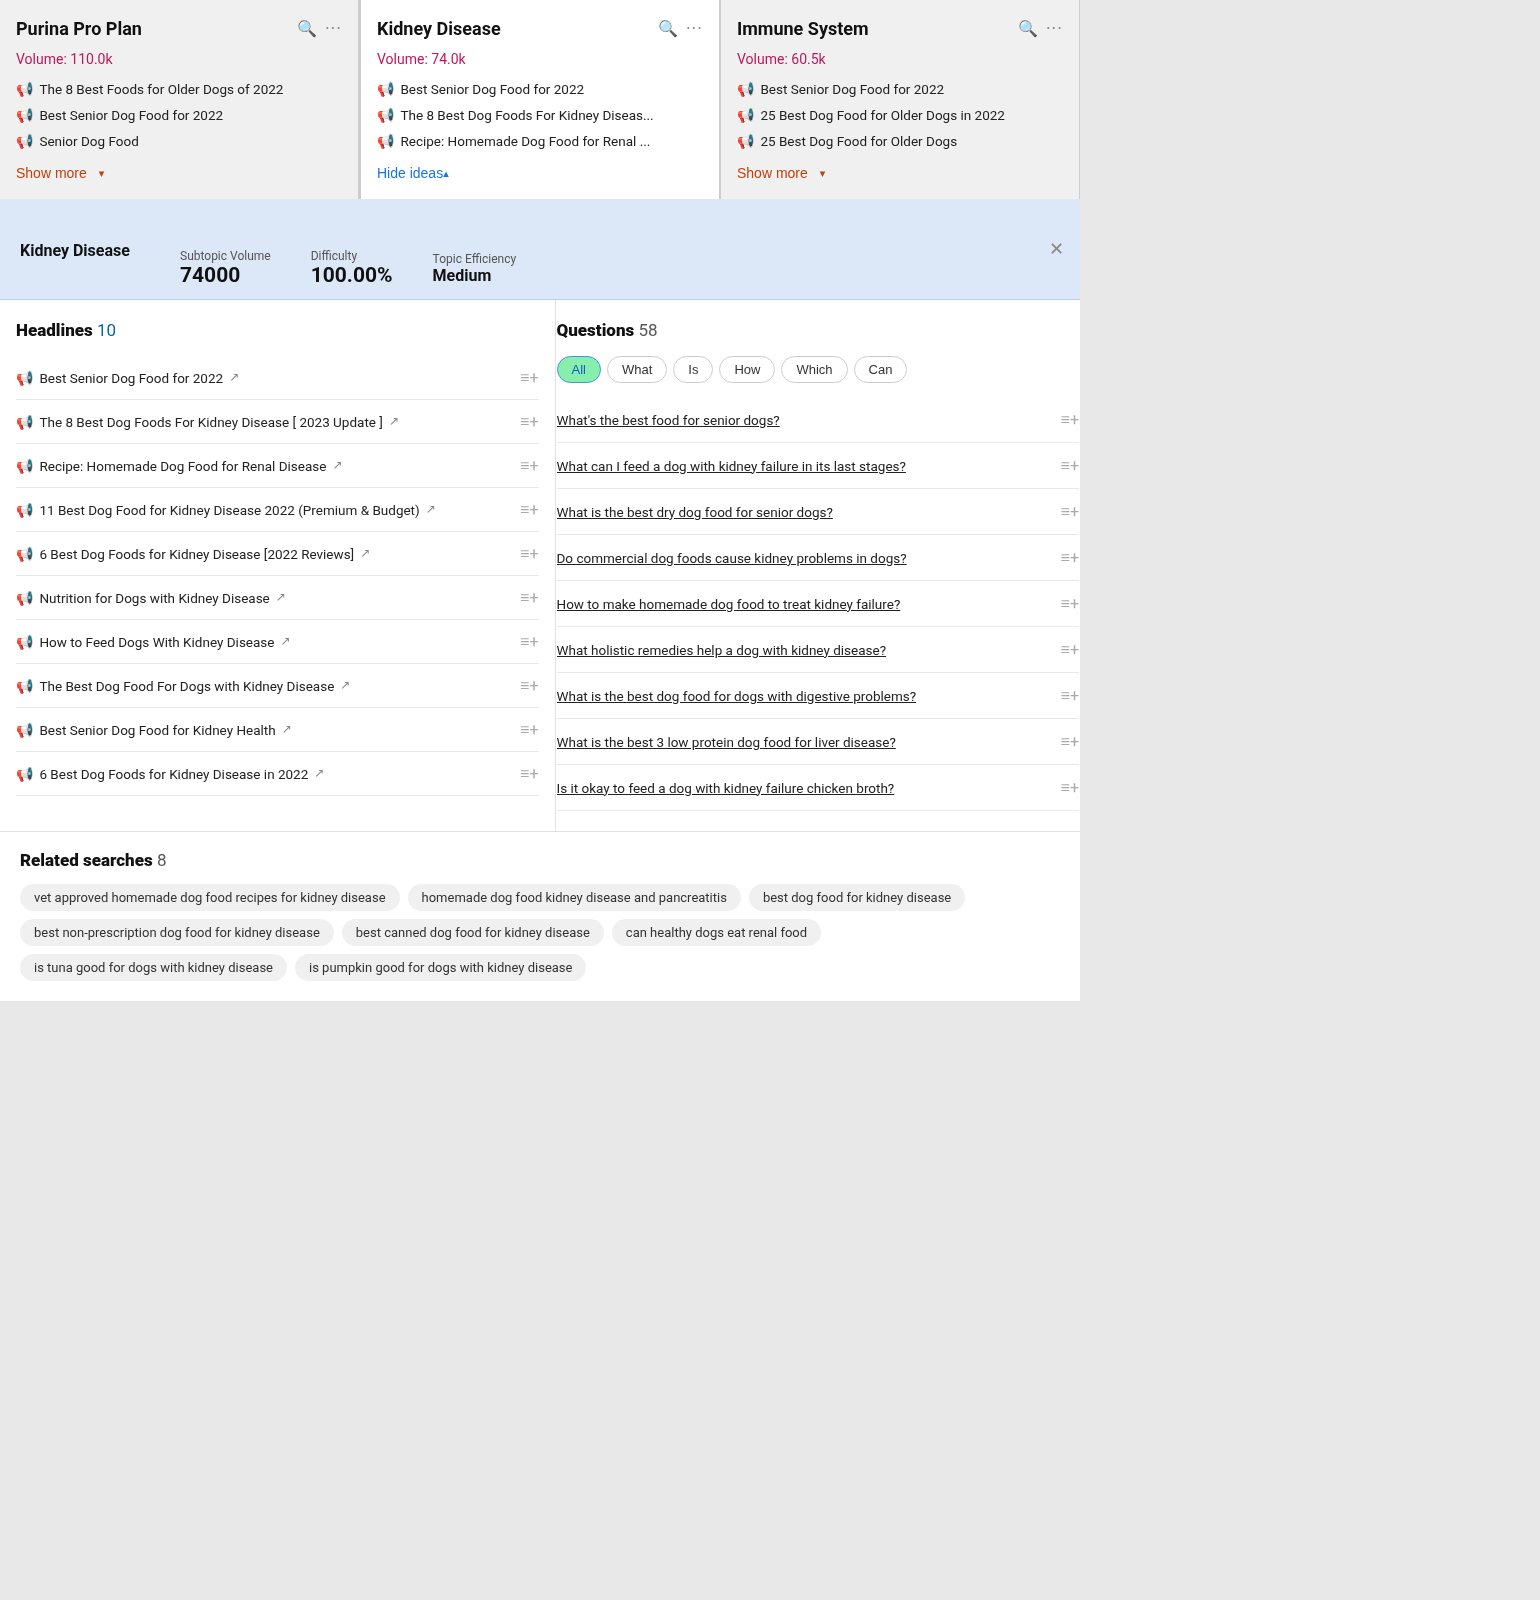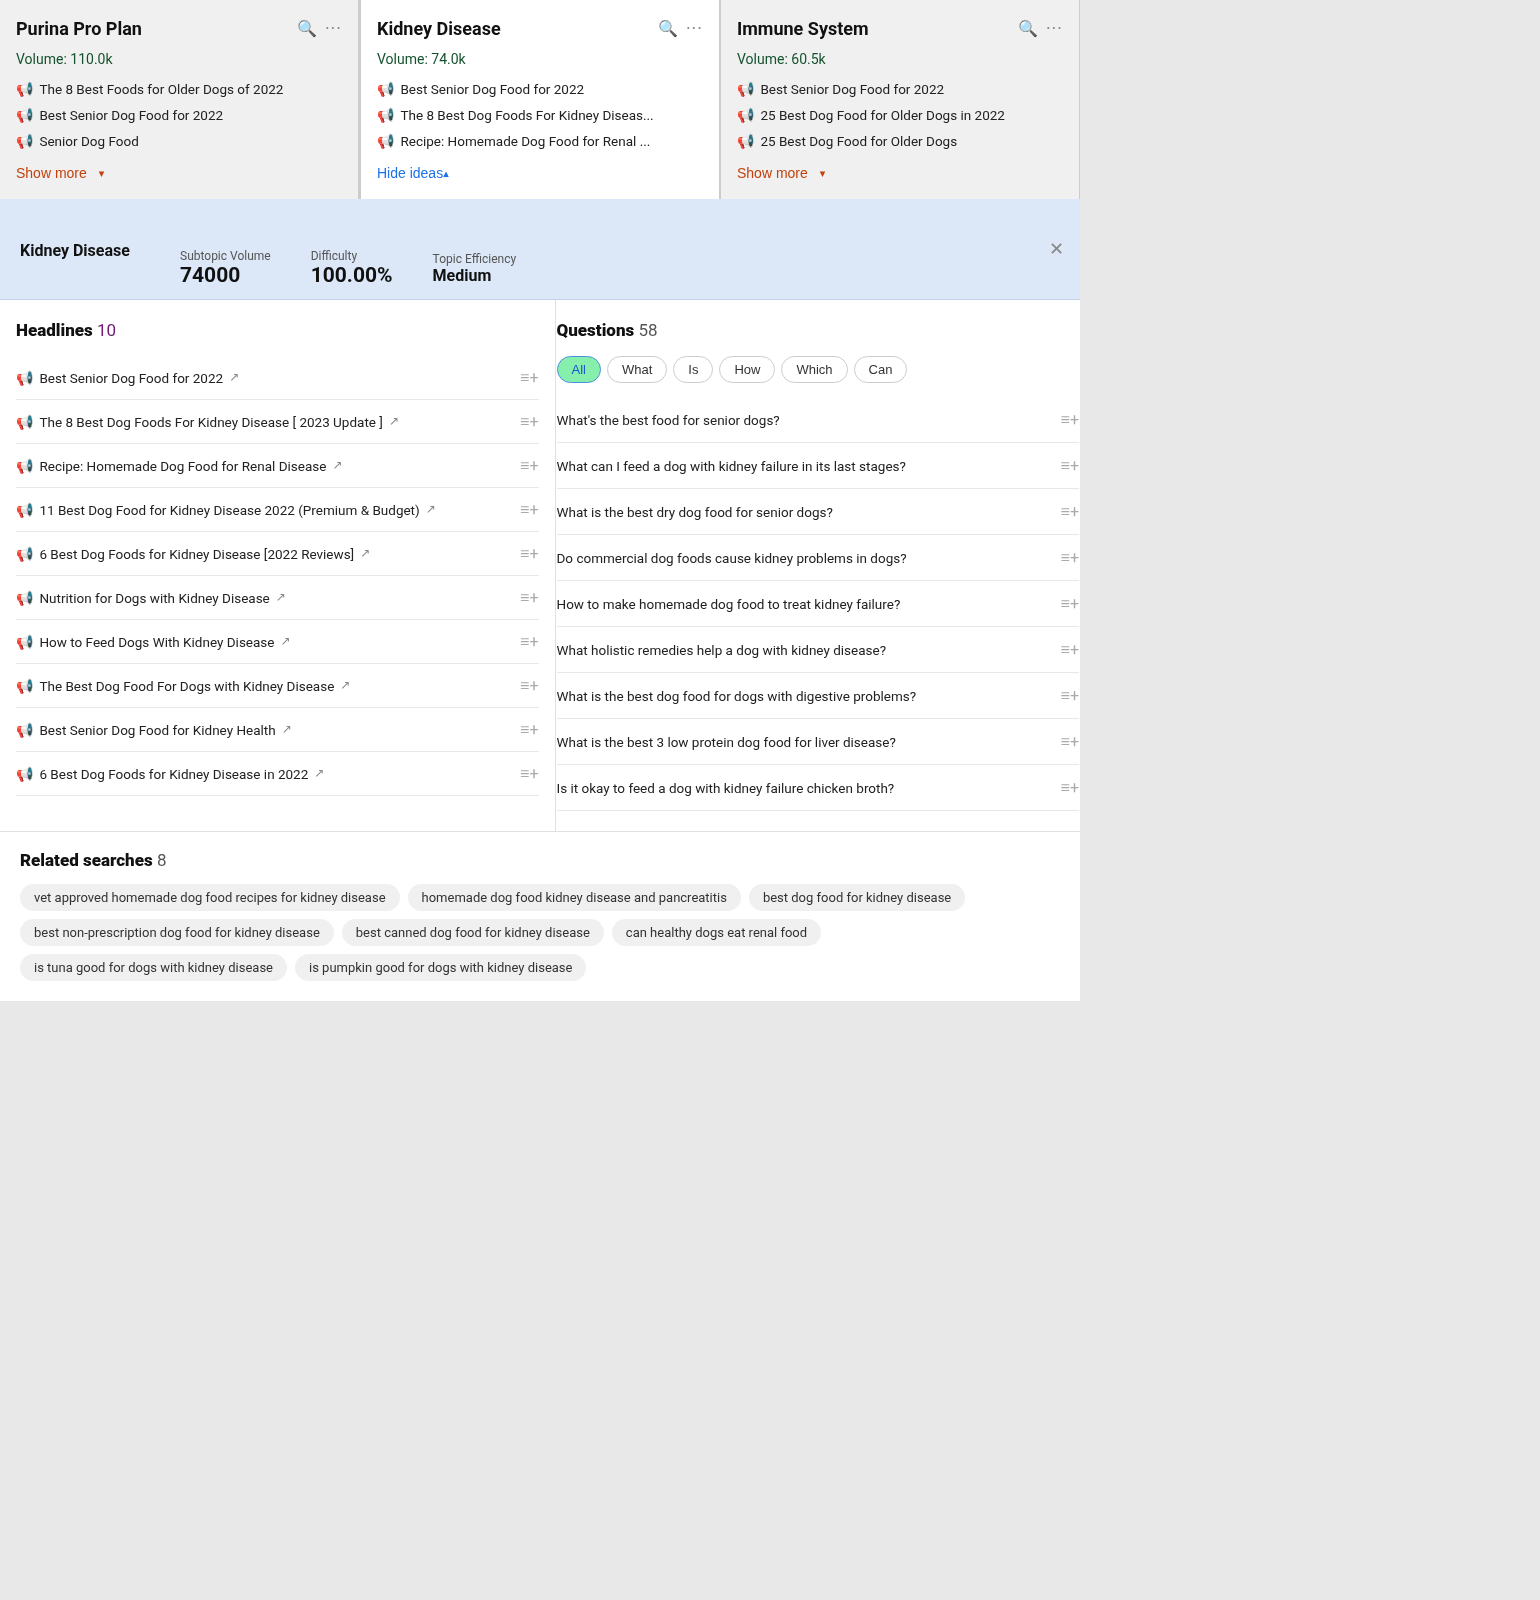--- a/index.html
+++ b/index.html
@@ -48,21 +48,21 @@
 
     .card-icons {
       display: flex;
       gap: 8px;
       align-items: center;
       color: #888;
     }
 
     .card-volume {
       font-size: 14px;
-      color: #14532d;
+      color: #be185d;
       margin-bottom: 14px;
     }
 
     .card-items {
       display: flex;
       flex-direction: column;
       gap: 10px;
       margin-bottom: 16px;
     }
 
@@ -248,20 +248,21 @@
       align-items: center;
       justify-content: space-between;
       padding: 13px 0;
       border-bottom: 1px solid #e8e8e8;
       font-size: 13.5px;
       color: #222;
     }
 
     .question-text {
       flex: 1;
+      text-decoration: underline;
     }
 
     
     .related-section {
       background: #fff;
       padding: 18px 20px 20px 20px;
       border-top: 1px solid #e0e0e0;
     }
 
     .related-title {
@@ -410,21 +411,21 @@
   <div class="detail-stat">
     <span class="detail-stat-label">Topic Efficiency</span>
     <span class="detail-stat-value medium">Medium</span>
   </div>
   <button class="close-btn">✕</button>
 </div>
 
 <div class="main-content">
 
   <div class="headlines-section">
-    <div class="section-title"><strong>Headlines</strong> <span style="font-weight:400;color:#701a75;">10</span></div>
+    <div class="section-title"><strong>Headlines</strong> <span style="font-weight:400;color:#0369a1;">10</span></div>
 
     <div class="headline-item">
       <div class="headline-left">
         <span style="color:#22aa44;font-size:14px;">📢</span>
         <span>Best Senior Dog Food for 2022</span>
         <span style="color:#888;font-size:12px;">↗</span>
       </div>
       <div class="headline-actions">
         <span style="color:#aaa;font-size:16px;">≡+</span>
       </div>

